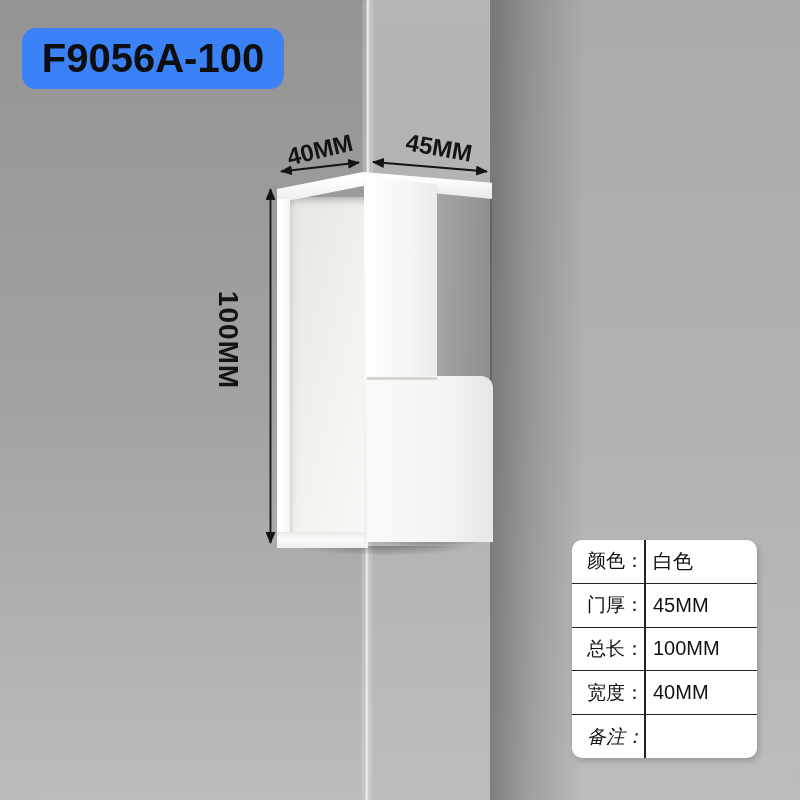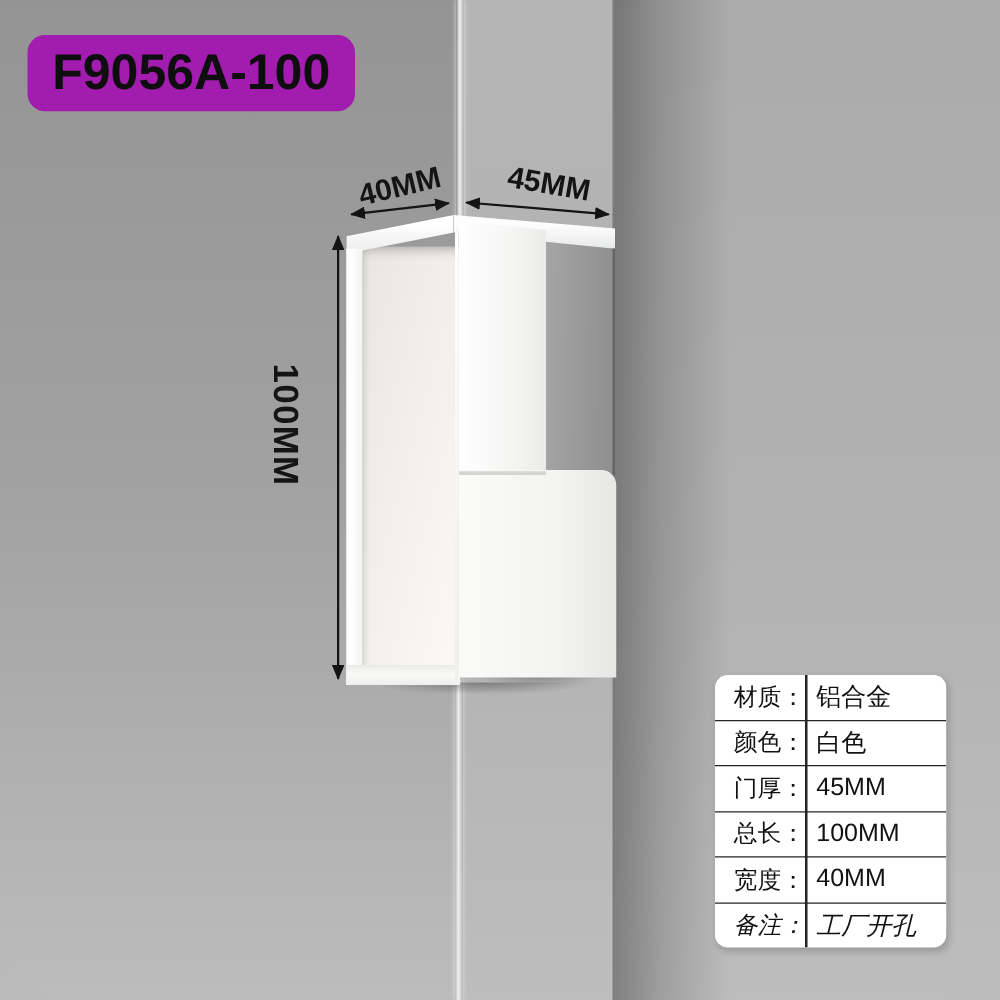--- a/index.html
+++ b/index.html
@@ -58,21 +58,21 @@
 
   
   .annot-svg{left:0;top:0;width:800px;height:800px;z-index:6;pointer-events:none;}
   .dim-label{z-index:6;color:#141414;font-weight:600;text-align:center;line-height:1.05;}
   .dim-40{left:279px;top:137px;width:82px;height:26px;font-size:24px;transform:rotate(-13.5deg);}
   .dim-45{left:396px;top:135px;width:86px;height:26px;font-size:24px;transform:rotate(10deg);}
   .dim-100{left:167px;top:325px;width:122px;height:30px;font-size:28px;transform:rotate(90deg);letter-spacing:1px;}
 
   
   .model-badge{left:22px;top:28px;width:262px;height:61px;z-index:7;
-    background:#a21caf;border-radius:14px;display:flex;align-items:center;justify-content:center;
+    background:#3b82f6;border-radius:14px;display:flex;align-items:center;justify-content:center;
     font-size:40px;font-weight:700;color:#0e0e0e;letter-spacing:0;}
 
   
   .spec-card{left:572px;top:540px;width:185px;height:218px;z-index:7;
     background:#ffffff;border-radius:10px;overflow:hidden;
     box-shadow:2px 3px 6px rgba(0,0,0,.18);
     display:flex;flex-direction:column;}
   .spec-row{flex:1;display:flex;align-items:center;border-bottom:1.6px solid #232323;}
   .spec-row:last-child{border-bottom:none;font-style:italic;}
   .spec-label{width:72px;text-align:right;font-size:19px;color:#111;flex:none;}
@@ -124,38 +124,33 @@
   <div class="abs dim-label dim-45">45MM</div>
   <div class="abs dim-label dim-100">100MM</div>
 
   <div class="abs model-badge">
     <span>F9056A-100</span>
   </div>
 
   <div class="abs spec-card">
     <div class="spec-divider"></div>
     <div class="spec-row">
-      <span class="spec-label">材质：</span>
-      <span class="spec-value">铝合金</span>
-    </div>
-    <div class="spec-row">
       <span class="spec-label">颜色：</span>
       <span class="spec-value">白色</span>
     </div>
     <div class="spec-row">
       <span class="spec-label">门厚：</span>
       <span class="spec-value">45MM</span>
     </div>
     <div class="spec-row">
       <span class="spec-label">总长：</span>
       <span class="spec-value">100MM</span>
     </div>
     <div class="spec-row">
       <span class="spec-label">宽度：</span>
       <span class="spec-value">40MM</span>
     </div>
     <div class="spec-row">
       <span class="spec-label">备注：</span>
-      <span class="spec-value">工厂开孔</span>
     </div>
   </div>
 
 </div>
 
 </body></html>

